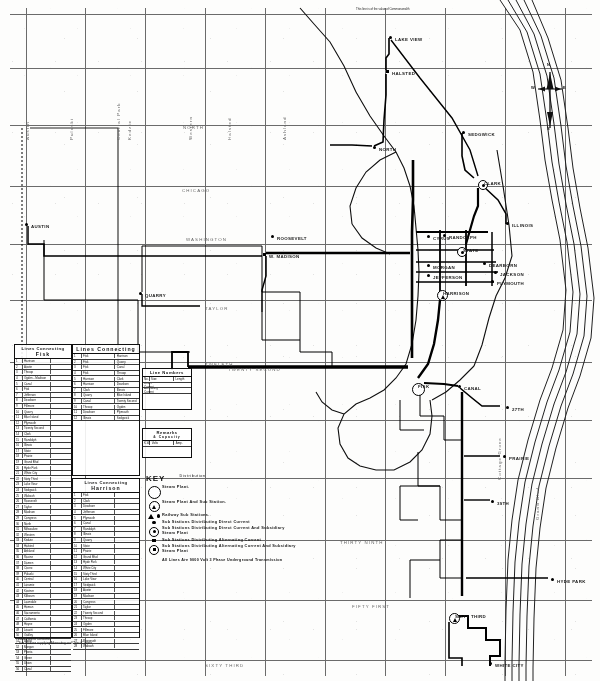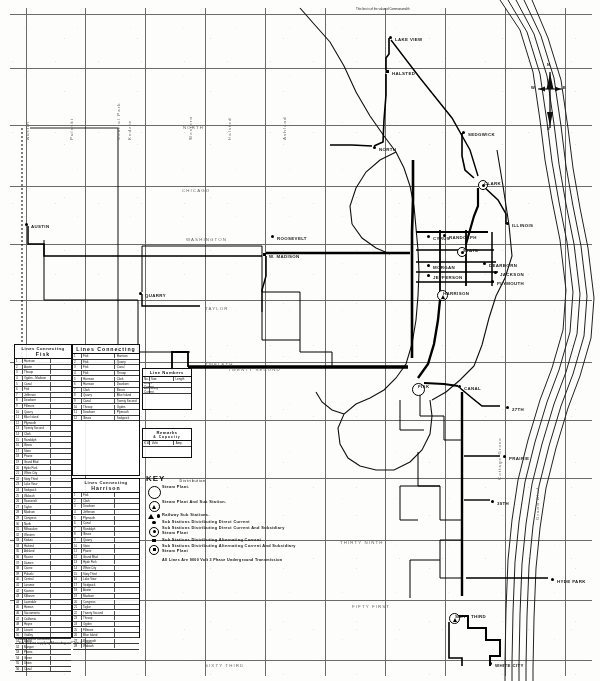--- a/index.html
+++ b/index.html
@@ -923,21 +923,21 @@
     <div class="rows" id="rows-rem">
         <div class="r">
           <div class="c1">K.W.</div>
           <div class="c2">Volts</div>
           <div class="c3">Amp.</div>
         </div>
       </div>
   </div>
 
   <div id="key" style="left:146px;top:474px;width:152px;">
-    <div style="display:flex;align-items:flex-end;gap:14px;margin-bottom:2px;">
+    <div style="display:flex;align-items:flex-start;gap:14px;margin-bottom:2px;">
       <span class="ktitle">KEY</span>
       <span style="font-size:3.8px;letter-spacing:.6px;font-family:'Liberation Sans',sans-serif;">Distribution</span>
     </div>
     <div id="key-rows">
         <div class="krow">
           <div class="ksym">
             <div class="s-big"></div>
           </div>
           <div class="ktxt">Steam Plant.</div>
         </div>

